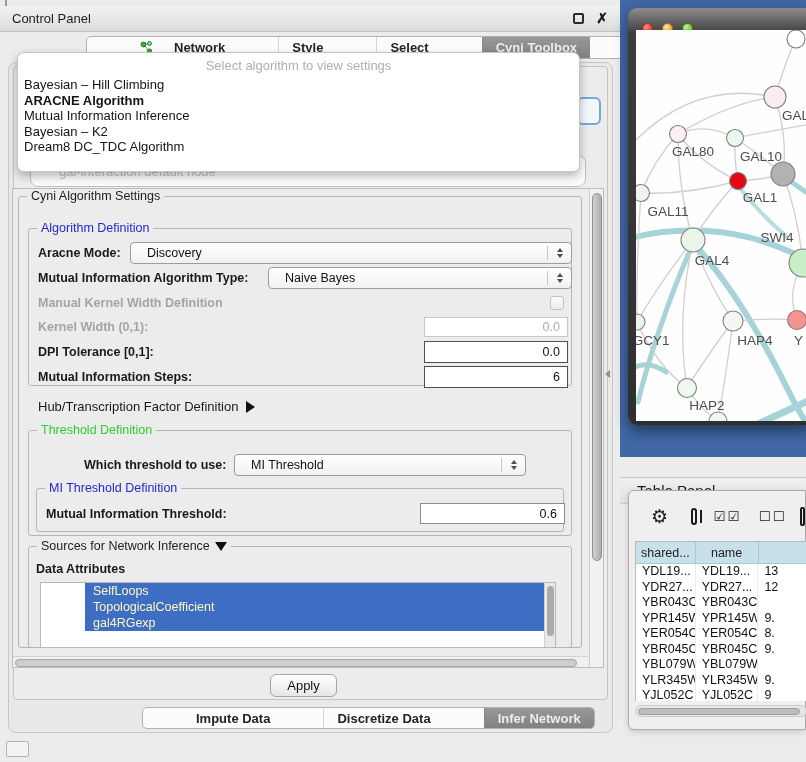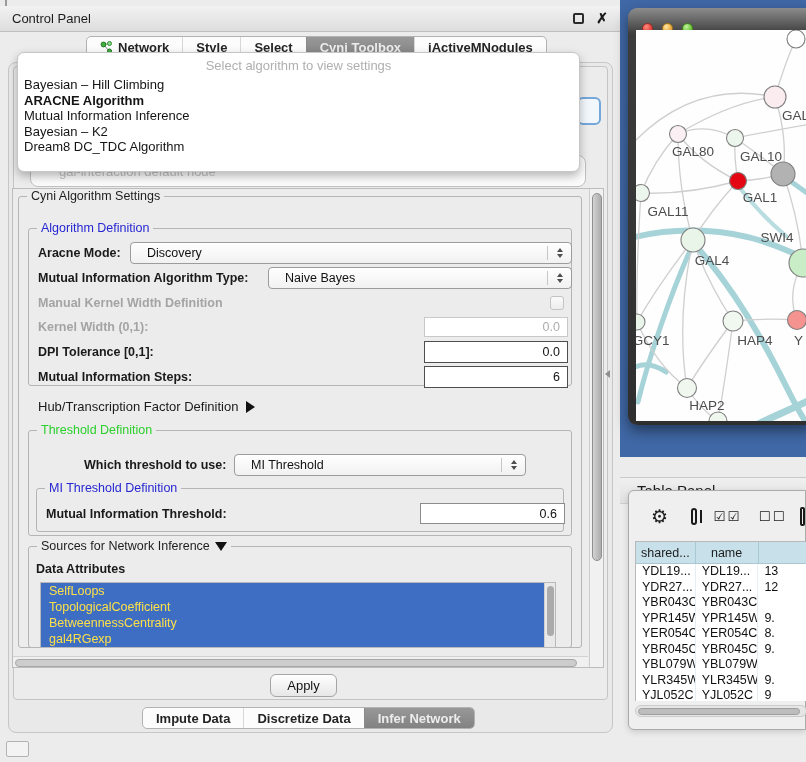--- a/index.html
+++ b/index.html
@@ -11,21 +11,21 @@
   .cp-titlebar { left:0; top:6px; width:620px; height:26px;
     background:linear-gradient(#F2F2F2,#DDDDDD); border-bottom:1px solid #BFBFBF;
     display:flex; align-items:center; padding:0 12px; font-size:13px; color:#1C1C1C; }
   .cp-title { flex:1; }
   .float-icon { width:11px; height:11px; border:2px solid #2B2B2B; border-radius:2px; margin-right:12px; }
   .close-icon { font-size:14px; font-weight:bold; color:#1A1A1A; line-height:11px; }
   .top-tick { left:5px; top:0; width:2px; height:6px; background:#9A9A9A; }
 
   .tabstrip { display:flex; align-items:stretch; background:#FCFCFC;
     border:1px solid #B2B2B2; border-radius:5px; font-size:13px; font-weight:bold; color:#242424; overflow:hidden; }
-  .tabstrip .tab { display:flex; align-items:center; gap:5px; padding:0 13px; white-space:nowrap; }
+  .tabstrip .tab { display:flex; align-items:center; gap:21px; padding:0 13px; white-space:nowrap;margin-left:40px; }
   .tabstrip .tab + .tab { border-left:1px solid #D8D8D8; }
   .tabstrip .tab.selected { background:linear-gradient(#989898,#828282); color:#EDEDED; border-left-color:#8A8A8A; }
   #top-tabs { left:86px; top:36px; height:23px; }
   #bottom-tabs { left:142px; top:707px; height:22px; }
 
   .outer-panel { left:8px; top:62px; width:605px; height:671px; background:#E9E9E9;
     border:1px solid #C6C6C6; border-radius:8px; }
   .inner-panel { left:13px; top:66px; width:595px; height:634px; background:#ECECEC;
     border:1px solid #C4C4C4; border-radius:4px; }
 
@@ -79,21 +79,21 @@
   .checkbox { position:absolute; width:14px; height:14px; border:1px solid #C3C3C3; border-radius:3px;
     background:linear-gradient(#FBFBFB,#ECECEC); }
 
   .arrow-right { display:inline-block; width:0; height:0; border-top:6px solid transparent;
     border-bottom:6px solid transparent; border-left:9px solid #111; margin-left:8px; vertical-align:-2px; }
   .arrow-down { display:inline-block; width:0; height:0; border-left:6.5px solid transparent;
     border-right:6.5px solid transparent; border-top:9px solid #111; }
 
   .attr-list { position:absolute; left:40px; top:582px; width:516px; height:66px; background:#FFFFFF;
     border:1px solid #B9B9B9; overflow:hidden; }
-  .attr-item { height:16px; line-height:16px; background:#3E6EC4; color:#fde047; font-size:12.5px; padding-left:8px; }
+  .attr-item { height:16px; line-height:16px; background:#3E6EC4; color:#fef9c3; font-size:12.5px; padding-left:8px;margin-left:44px; }
   .attr-scroll { position:absolute; right:0; top:0; width:11px; height:100%; background:#E9E9E9; border-left:1px solid #CFCFCF; }
   .attr-scroll .thumb { position:absolute; left:1.5px; top:3px; width:7px; height:50px; border-radius:4px; background:#ABABAB; }
 
   .apply-btn { left:270px; top:674px; width:67px; height:23px; border:1px solid #A5A5A5; border-radius:6px;
     background:linear-gradient(#FEFEFE,#E7E7E7); font-size:13px; color:#141414;
     display:flex; align-items:center; justify-content:center; }
 
   .mini-float { left:6px; top:741px; width:23px; height:16px; border:1px solid #B3B3B3; border-radius:2px; background:#F3F3F3; }
   .collapse-arrow { left:605px; top:370px; width:0; height:0; border-top:4px solid transparent;
     border-bottom:4px solid transparent; border-right:5px solid #8E8E8E; }
@@ -270,21 +270,20 @@
   <span class="gb-title">
     <span>Sources for Network Inference</span>
     <span class="arrow-down"></span>
   </span>
 </div>
 <span class="flabel" style="left:36px; top:558px;">Data Attributes</span>
 <div class="attr-list">
   <div id="attr-items">
       <div class="attr-item">SelfLoops</div>
       <div class="attr-item">TopologicalCoefficient</div>
-      <div class="attr-item">BetweennessCentrality</div>
       <div class="attr-item">gal4RGexp</div>
     </div>
   <div class="attr-scroll">
       <div class="thumb"></div>
     </div>
 </div>
 
 <div class="abs apply-btn">
   <span>Apply</span>
 </div>

